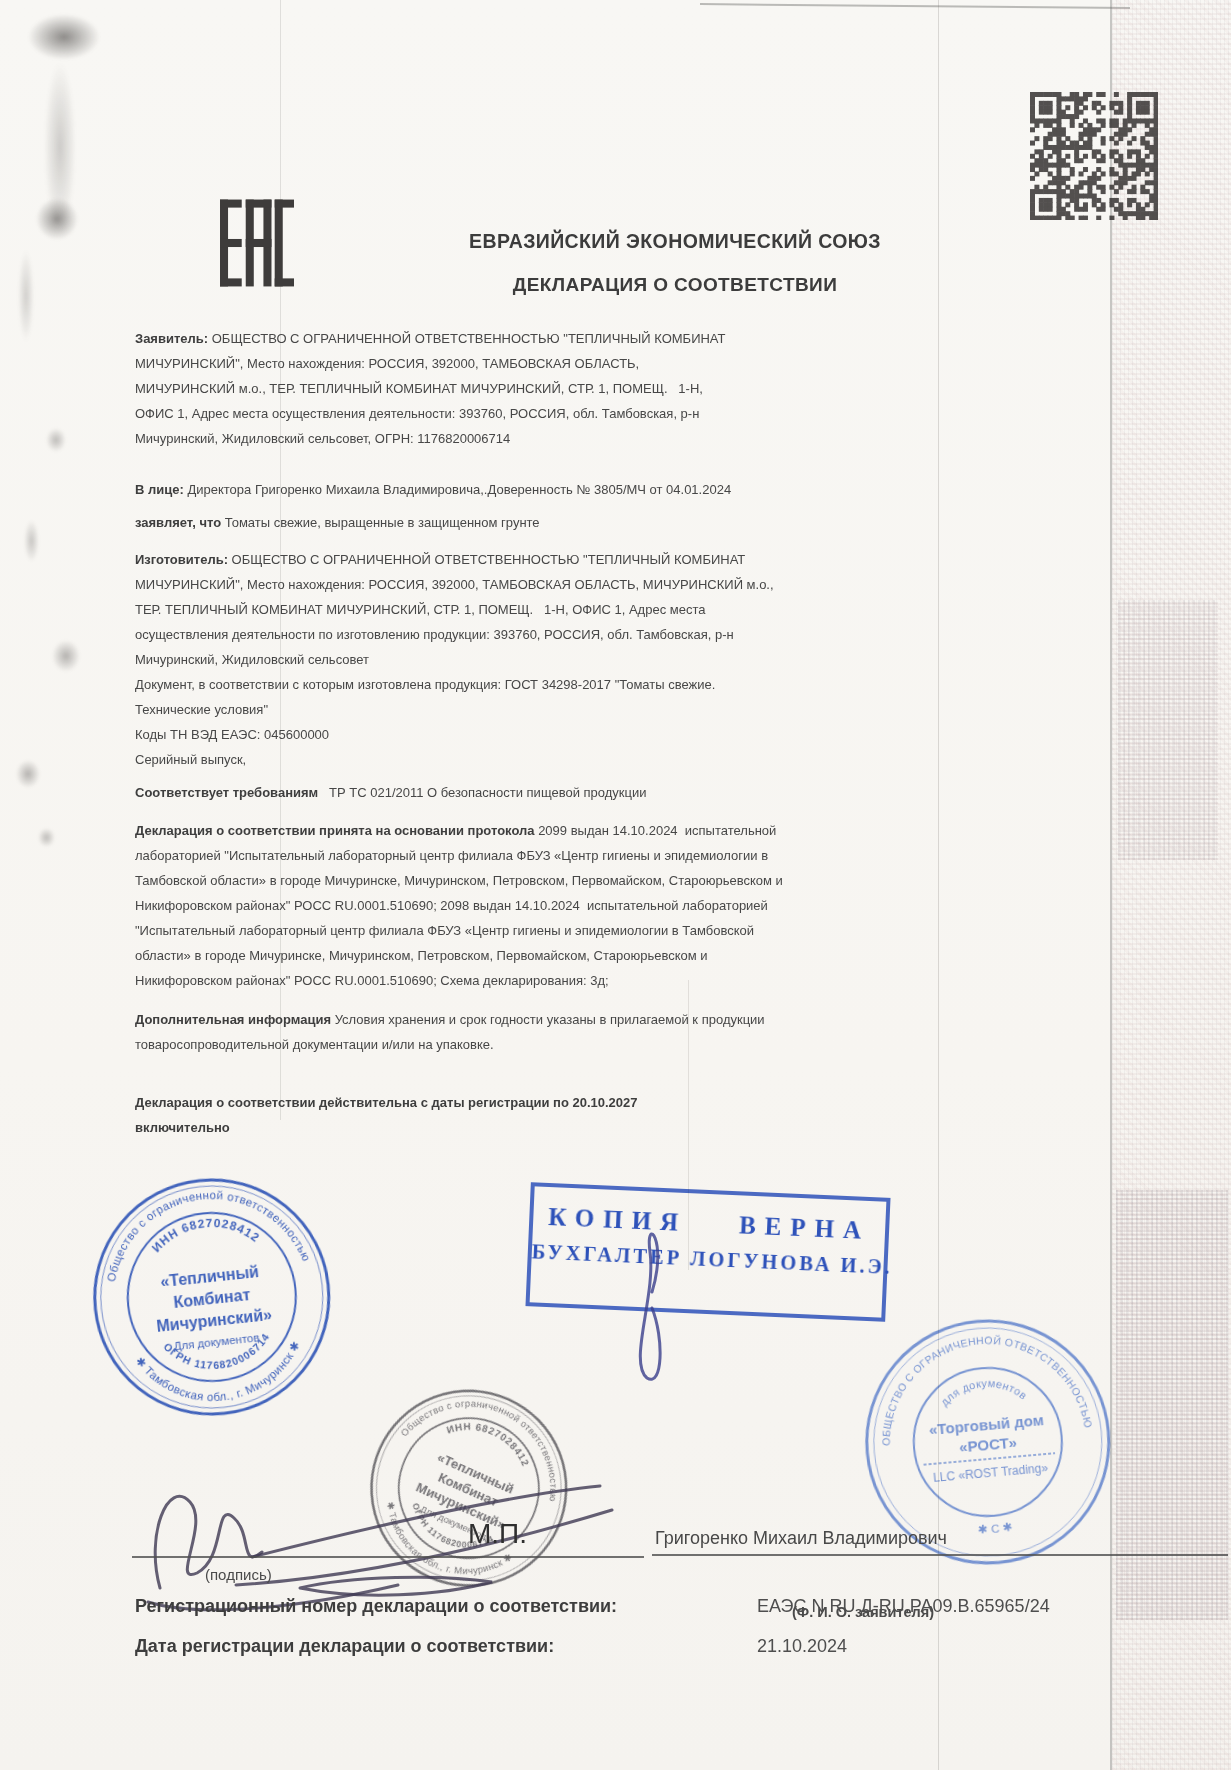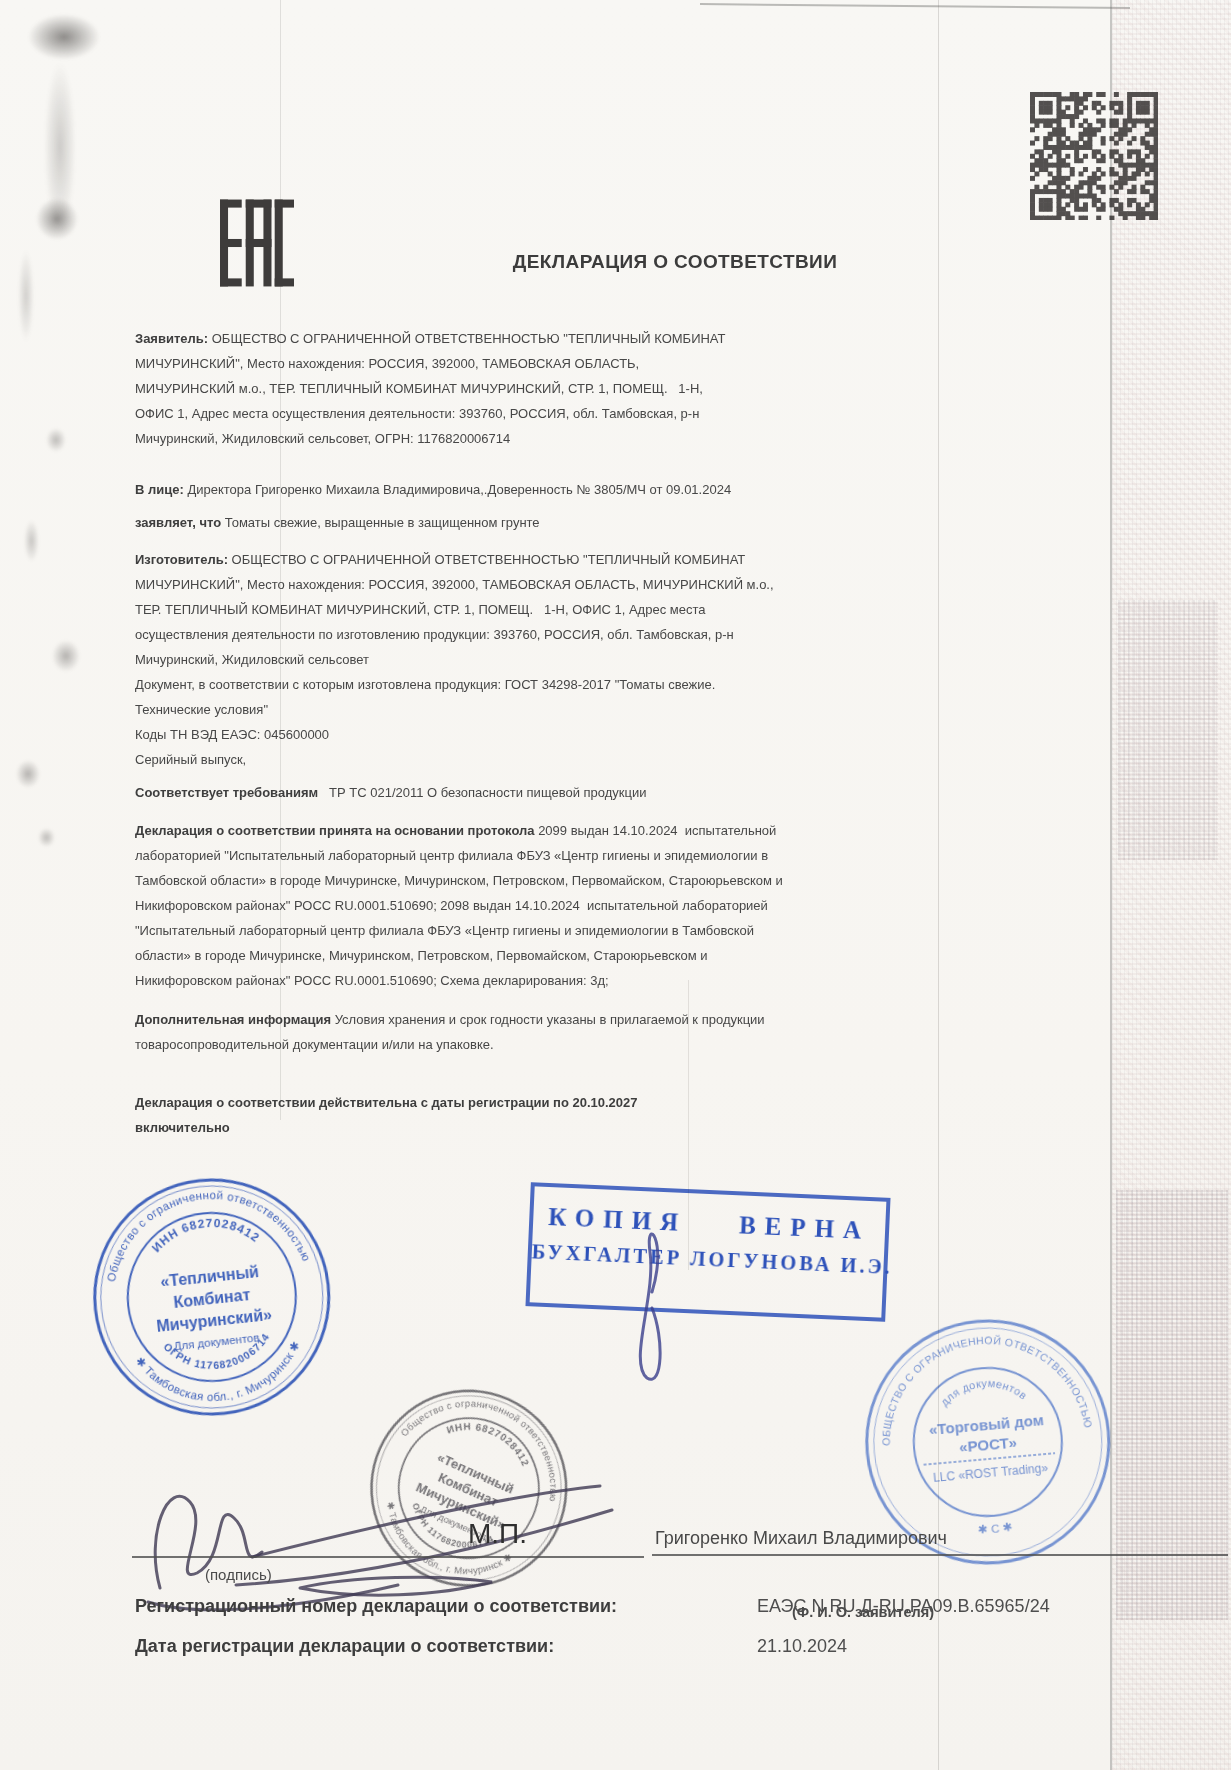--- a/index.html
+++ b/index.html
@@ -542,30 +542,31 @@
         <rect x="66.21" y="123.59" width="5" height="5"></rect>
         <rect x="79.45" y="123.59" width="5" height="5"></rect>
         <rect x="92.69" y="123.59" width="5" height="5"></rect>
         <rect x="105.93" y="123.59" width="5" height="5"></rect>
         <rect x="110.34" y="123.59" width="5" height="5"></rect>
         <rect x="119.17" y="123.59" width="5" height="5"></rect>
         <rect x="123.59" y="123.59" width="5" height="5"></rect>
       </svg></div>
 
   <div class="titles">
+    <div class="t1">ЕВРАЗИЙСКИЙ ЭКОНОМИЧЕСКИЙ СОЮЗ</div>
     <div class="t2">ДЕКЛАРАЦИЯ О СООТВЕТСТВИИ</div>
   </div>
 
   <div class="content">
     <p class="p-applicant"><span class="b">Заявитель:</span><span> ОБЩЕСТВО С ОГРАНИЧЕННОЙ ОТВЕТСТВЕННОСТЬЮ "ТЕПЛИЧНЫЙ КОМБИНАТ
 МИЧУРИНСКИЙ", Место нахождения: РОССИЯ, 392000, ТАМБОВСКАЯ ОБЛАСТЬ,
 МИЧУРИНСКИЙ м.о., ТЕР. ТЕПЛИЧНЫЙ КОМБИНАТ МИЧУРИНСКИЙ, СТР. 1, ПОМЕЩ.   1-Н,
 ОФИС 1, Адрес места осуществления деятельности: 393760, РОССИЯ, обл. Тамбовская, р-н
 Мичуринский, Жидиловский сельсовет, ОГРН: 1176820006714</span></p>
-    <p class="p-inperson"><span class="b">В лице:</span><span> Директора Григоренко Михаила Владимировича,.Доверенность № 3805/МЧ от 09.01.2024</span></p>
+    <p class="p-inperson"><span class="b">В лице:</span><span> Директора Григоренко Михаила Владимировича,.Доверенность № 3805/МЧ от 04.01.2024</span></p>
     <p class="p-declares"><span class="b">заявляет, что</span><span> Томаты свежие, выращенные в защищенном грунте</span></p>
     <p class="p-manufacturer"><span class="b">Изготовитель:</span><span> ОБЩЕСТВО С ОГРАНИЧЕННОЙ ОТВЕТСТВЕННОСТЬЮ "ТЕПЛИЧНЫЙ КОМБИНАТ
 МИЧУРИНСКИЙ", Место нахождения: РОССИЯ, 392000, ТАМБОВСКАЯ ОБЛАСТЬ, МИЧУРИНСКИЙ м.о.,
 ТЕР. ТЕПЛИЧНЫЙ КОМБИНАТ МИЧУРИНСКИЙ, СТР. 1, ПОМЕЩ.   1-Н, ОФИС 1, Адрес места
 осуществления деятельности по изготовлению продукции: 393760, РОССИЯ, обл. Тамбовская, р-н
 Мичуринский, Жидиловский сельсовет</span></p>
     <p>Документ, в соответствии с которым изготовлена продукция: ГОСТ 34298-2017 "Томаты свежие.
 Технические условия"</p>
     <p>Коды ТН ВЭД ЕАЭС: 045600000</p>
     <p>Серийный выпуск,</p>

